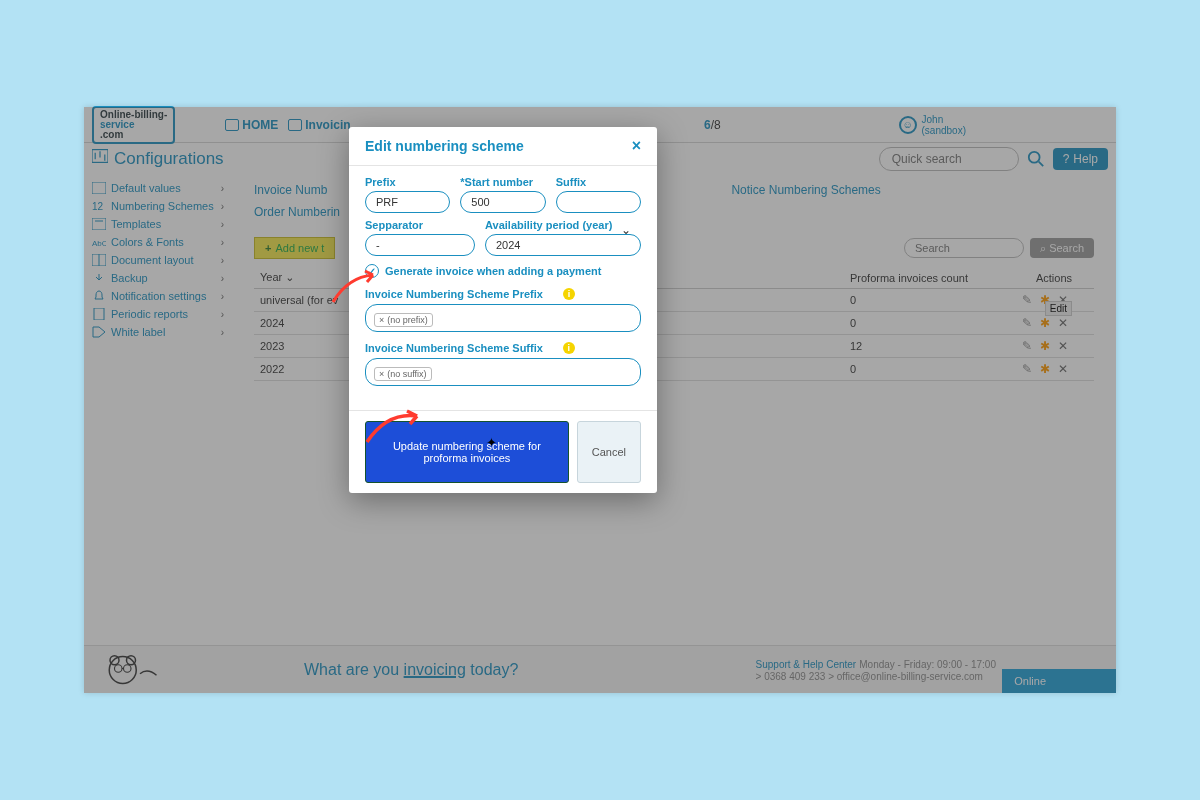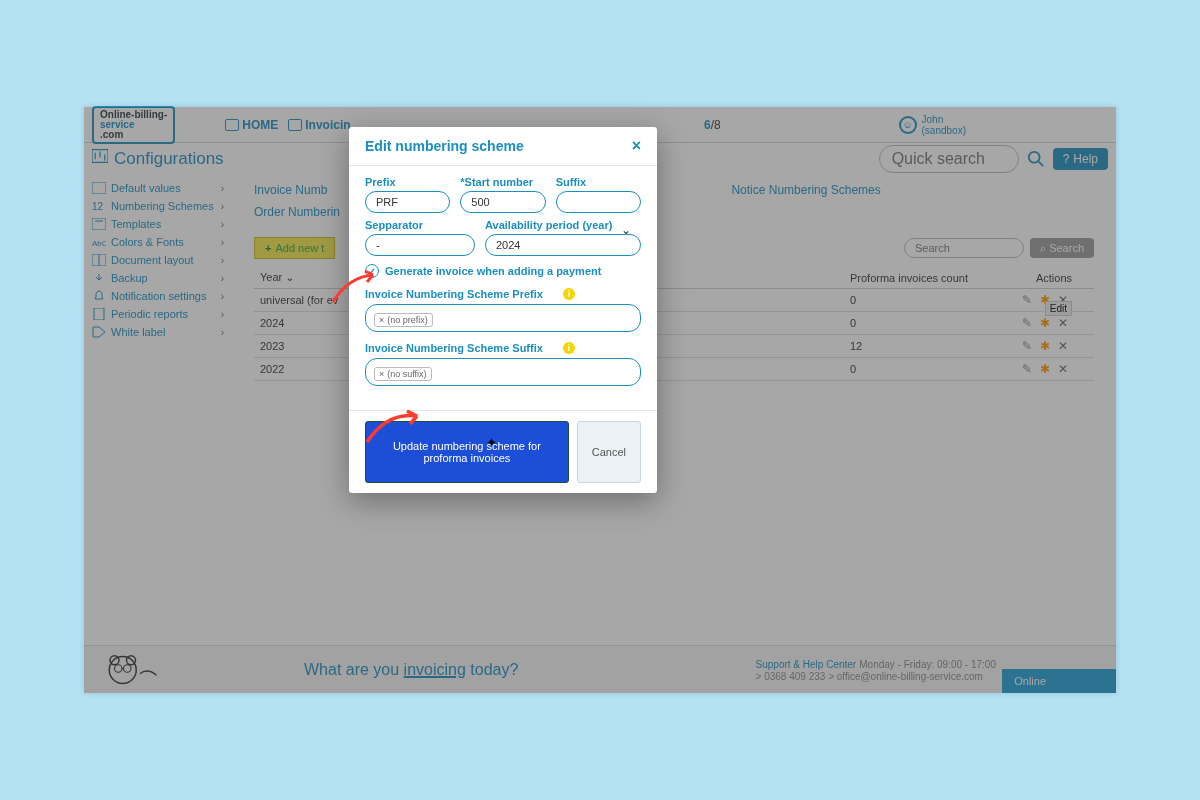--- a/index.html
+++ b/index.html
@@ -14,21 +14,21 @@
   .navlinks .nl{display:flex;align-items:center;gap:3px}
   .nicon{width:14px;height:12px;border:1.5px solid #1a8fc0;border-radius:2px;display:inline-block}
   .stepcount{position:absolute;left:620px;font-size:12px;color:#333}
   .stepcount b{color:#1a8fc0}
   .usr{position:absolute;right:150px;display:flex;align-items:center;gap:5px;font-size:10px;color:#1a8fc0}
   .avatar{width:18px;height:18px;border-radius:50%;border:2px solid #1a8fc0;display:flex;align-items:center;justify-content:center;font-size:10px;color:#1a8fc0}
   .subhdr{height:32px;display:flex;align-items:center;padding:0 8px;justify-content:space-between}
   .cfgttl{display:flex;gap:6px;font-size:17px;color:#1a8fc0}
   .cfgicon{width:16px;height:14px}
   .rightsearch{display:flex;align-items:center;gap:8px}
-  .qs{border:1px solid #bbb;border-radius:14px;padding:4px 12px;font-size:16px;width:140px;color:#0f766e}
+  .qs{border:1px solid #bbb;border-radius:14px;padding:4px 12px;font-size:12px;width:140px;color:#0f766e}
   .maglens{width:18px;height:18px}
   .helpbtn{background:#1a8fc0;color:#fff;border-radius:4px;padding:4px 10px;font-size:12px;display:flex;align-items:center;gap:4px}
   .body{display:flex;height:470px}
   .sidebar{width:148px;padding:4px 0;font-size:11px}
   .sbit{display:flex;align-items:center;padding:3px 8px;color:#1a8fc0;justify-content:space-between;cursor:pointer}
   .sbit .lbl{display:flex;align-items:center;gap:5px}
   .sbicon{width:14px;height:12px}
   .chev{font-size:10px;color:#666}
   .main{flex:1;padding:8px 22px;position:relative}
   .tabs{display:flex;gap:24px;font-size:12px;color:#1a8fc0;margin-bottom:8px}

